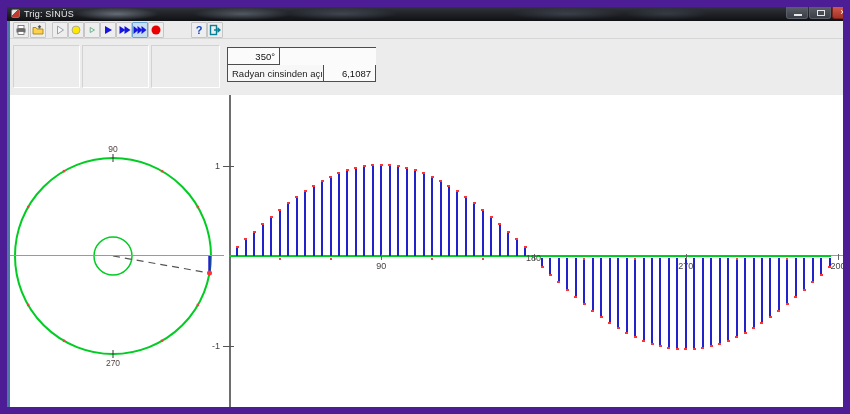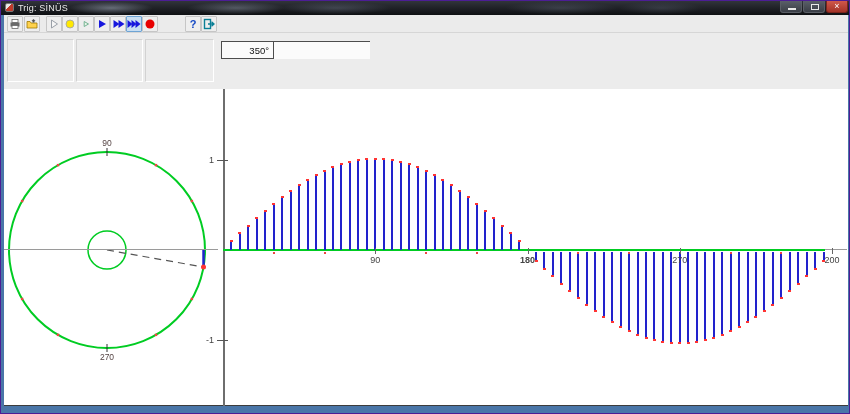--- a/index.html
+++ b/index.html
@@ -1,20 +1,20 @@
 <!DOCTYPE html>
 <html><head>
 <meta charset="utf-8">
 <style>
   html,body{margin:0;padding:0;background:#888;}
   *{box-sizing:border-box;}
   .window{
     position:relative;width:850px;height:414px;
     background:#4a76a8;
-    border:1px solid #4c1d95;
+    border:7px solid #4c1d95;
     font-family:"Liberation Sans", sans-serif;
     overflow:hidden;
   }
   
   .titlebar{
     position:absolute;left:0;top:0;width:850px;height:14px;
     background:
       radial-gradient(60px 9px at 110px 7px, rgba(160,170,185,.55), transparent 70%),
       radial-gradient(70px 9px at 235px 7px, rgba(145,155,170,.45), transparent 70%),
       radial-gradient(80px 9px at 335px 7px, rgba(125,135,155,.35), transparent 70%),
@@ -156,20 +156,24 @@
 
   <div class="panel">
     <div class="bevelbox" style="left:3px"></div>
     <div class="bevelbox" style="left:72px"></div>
     <div class="bevelbox" style="left:141px;width:69px"></div>
   </div>
 
   <div class="datatable">
     <div class="trow">
       <div class="tvalue">350°</div>
+    </div>
+    <div class="trow">
+      <div class="tlabel">Radyan cinsinden açı</div>
+      <div class="tvalue">6,1087</div>
     </div>
   </div>
 
   <div class="main" id="main">
     <svg id="circle-svg" width="216" height="318" viewBox="0 0 216 318">
         <circle cx="103" cy="161" r="98" fill="none" stroke="#00cc22" stroke-width="2"></circle>
         <circle cx="103" cy="161" r="19" fill="none" stroke="#00cc22" stroke-width="1.5"></circle>
         <line x1="103" y1="59" x2="103" y2="67" stroke="#333" stroke-width="1"></line>
         <text x="103" y="57" text-anchor="middle" font-size="8.5" fill="#554444">90</text>
         <line x1="103" y1="255" x2="103" y2="263" stroke="#333" stroke-width="1"></line>
@@ -329,21 +333,21 @@
         <div class="stemtip" style="left: 801.24px; background: rgb(255, 51, 51); top: 186.294px;"></div>
         <div class="stem" style="left: 810.2px; height: 15.6283px; background: rgb(34, 34, 204); top: 163px;"></div>
         <div class="stemtip" style="left: 809.7px; background: rgb(255, 51, 51); top: 178.628px;"></div>
         <div class="stem" style="left: 818.66px; height: 7.84402px; background: rgb(34, 34, 204); top: 163px;"></div>
         <div class="stemtip" style="left: 818.16px; background: rgb(255, 51, 51); top: 170.844px;"></div>
       </div>
     <div id="axis-labels">
         <div class="xtick" style="left: 371.28px;"></div>
         <div class="ticklabel" style="left: 359.28px; top: 166px; width: 24px; text-align: center;">90</div>
         <div class="xtick" style="left: 523.56px;"></div>
-        <div class="ticklabel" style="left: 511.56px; top: 166px; width: 24px; text-align: center; font-weight: bold;">180</div>
+        <div class="ticklabel" style="left: 511.56px; top: 158px; width: 24px; text-align: center;">180</div>
         <div class="xtick" style="left: 675.84px;"></div>
         <div class="ticklabel" style="left: 663.84px; top: 166px; width: 24px; text-align: center;">270</div>
         <div class="xtick" style="left: 828.12px;"></div>
         <div class="ticklabel" style="left: 816.12px; top: 166px; width: 24px; text-align: center;">200</div>
         <div class="minortick" style="left: 268.76px; background: rgb(238, 68, 68);"></div>
         <div class="minortick" style="left: 319.52px; background: rgb(238, 68, 68);"></div>
         <div class="minortick" style="left: 421.04px; background: rgb(238, 68, 68);"></div>
         <div class="minortick" style="left: 471.8px; background: rgb(238, 68, 68);"></div>
         <div class="minortick" style="left: 573.32px; background: rgb(238, 68, 68);"></div>
         <div class="minortick" style="left: 624.08px; background: rgb(238, 68, 68);"></div>

